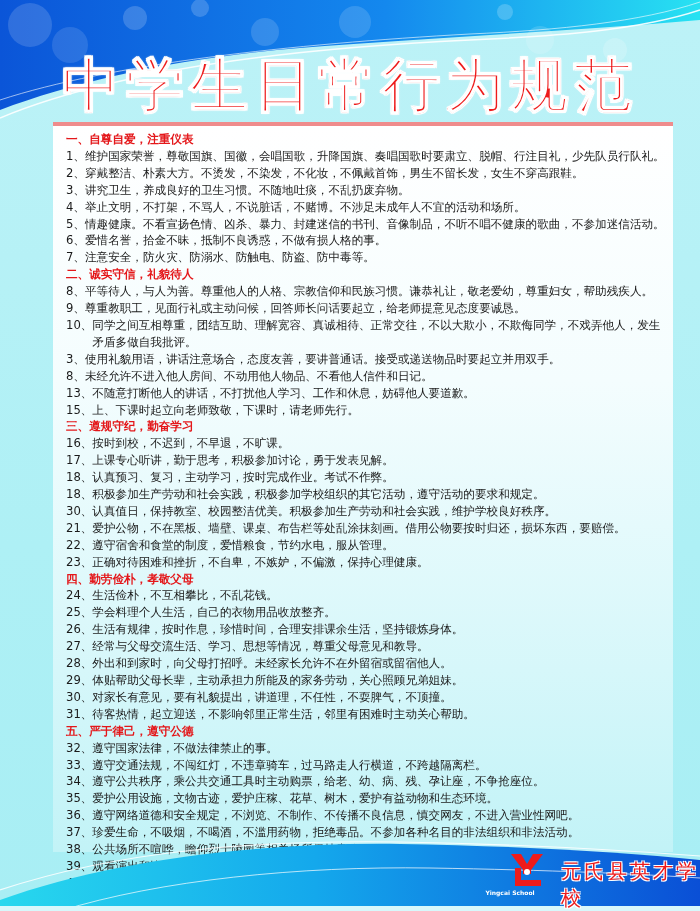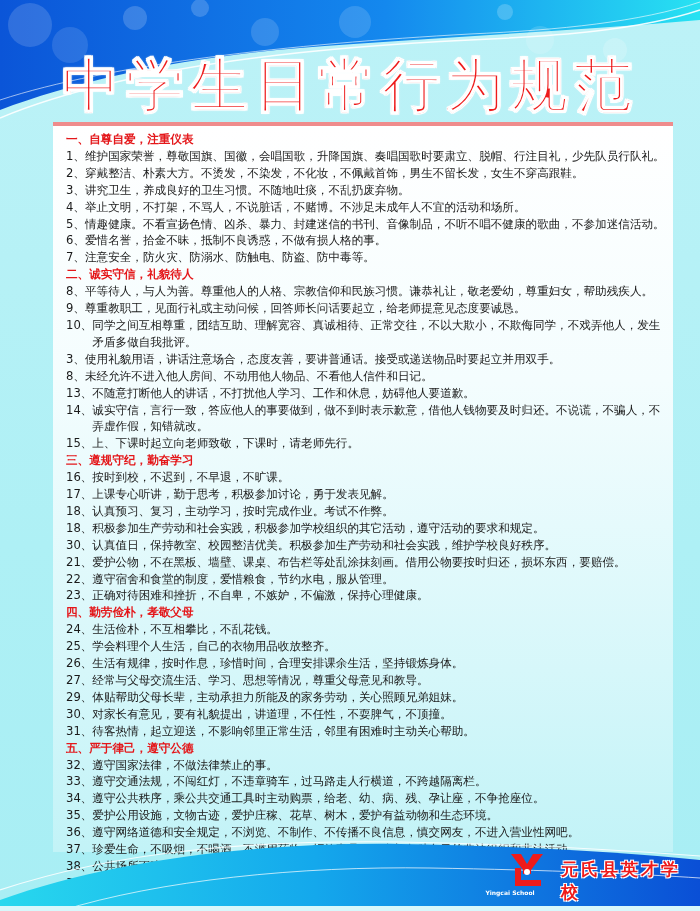--- a/index.html
+++ b/index.html
@@ -41,21 +41,21 @@
   .item .num { flex: 0 0 auto; white-space: nowrap; }
   .item .txt { flex: 1 1 auto; }
 
   
   .bottom-band { position: absolute; left: 0; top: 820px; width: 700px; height: 91px; overflow: hidden; }
   .bottom-band svg { position: absolute; left: 0; top: 0; }
 
   .logo { position: absolute; left: 507px; top: 852px; width: 40px; height: 48px; }
   .logo-sub { position: absolute; left: 470px; top: 889px; width: 80px; text-align: center;
     font-size: 6px; color: #ffffff; font-weight: bold; }
-  .school-name { position: absolute; left: 561px; top: 858px; font-size: 17px; font-weight: bold;
+  .school-name { position: absolute; left: 561px; top: 858px; font-size: 20px; font-weight: normal;
     color: #ee1b1b; letter-spacing: 3px; text-shadow: 1px 1px 0 #fff, -1px -1px 0 #fff, 1px -1px 0 #fff, -1px 1px 0 #fff; }
 </style>
 </head>
 <body>
 
 <div class="poster">
 
   <div class="top-band">
     <svg width="700" height="120" viewBox="0 0 700 120">
       <defs>
@@ -138,24 +138,20 @@
         </div>
       <div class="item">
           <span class="num">8、</span>
           <span class="txt">未经允许不进入他人房间、不动用他人物品、不看他人信件和日记。</span>
         </div>
       <div class="item">
           <span class="num">13、</span>
           <span class="txt">不随意打断他人的讲话，不打扰他人学习、工作和休息，妨碍他人要道歉。</span>
         </div>
       <div class="item">
-          <span class="num">14、</span>
-          <span class="txt">诚实守信，言行一致，答应他人的事要做到，做不到时表示歉意，借他人钱物要及时归还。不说谎，不骗人，不弄虚作假，知错就改。</span>
-        </div>
-      <div class="item">
           <span class="num">15、</span>
           <span class="txt">上、下课时起立向老师致敬，下课时，请老师先行。</span>
         </div>
     </div>
 
     <div class="section">
       <div class="section-head">三、遵规守纪，勤奋学习</div>
       <div class="item">
           <span class="num">16、</span>
           <span class="txt">按时到校，不迟到，不早退，不旷课。</span>
@@ -200,20 +196,24 @@
           <span class="num">25、</span>
           <span class="txt">学会料理个人生活，自己的衣物用品收放整齐。</span>
         </div>
       <div class="item">
           <span class="num">26、</span>
           <span class="txt">生活有规律，按时作息，珍惜时间，合理安排课余生活，坚持锻炼身体。</span>
         </div>
       <div class="item">
           <span class="num">27、</span>
           <span class="txt">经常与父母交流生活、学习、思想等情况，尊重父母意见和教导。</span>
+        </div>
+      <div class="item">
+          <span class="num">28、</span>
+          <span class="txt">外出和到家时，向父母打招呼。未经家长允许不在外留宿或留宿他人。</span>
         </div>
       <div class="item">
           <span class="num">29、</span>
           <span class="txt">体贴帮助父母长辈，主动承担力所能及的家务劳动，关心照顾兄弟姐妹。</span>
         </div>
       <div class="item">
           <span class="num">30、</span>
           <span class="txt">对家长有意见，要有礼貌提出，讲道理，不任性，不耍脾气，不顶撞。</span>
         </div>
       <div class="item">

